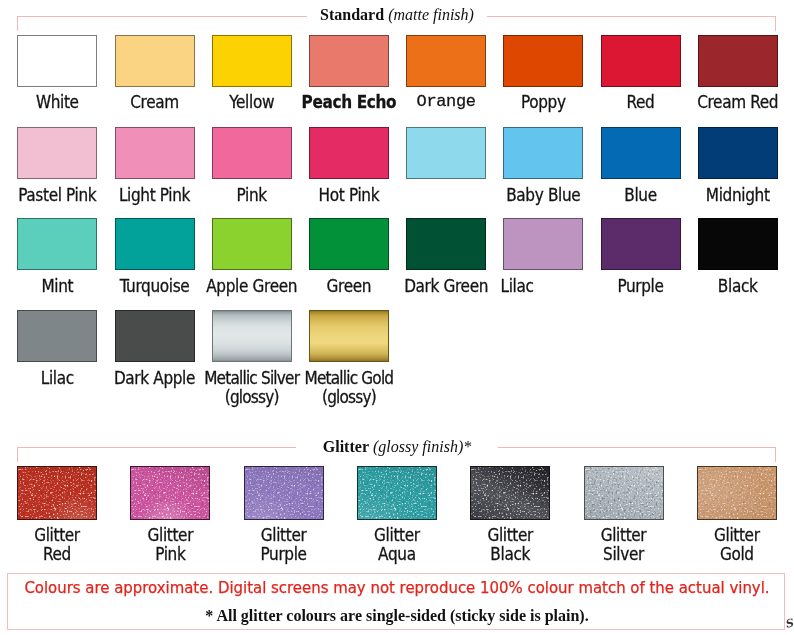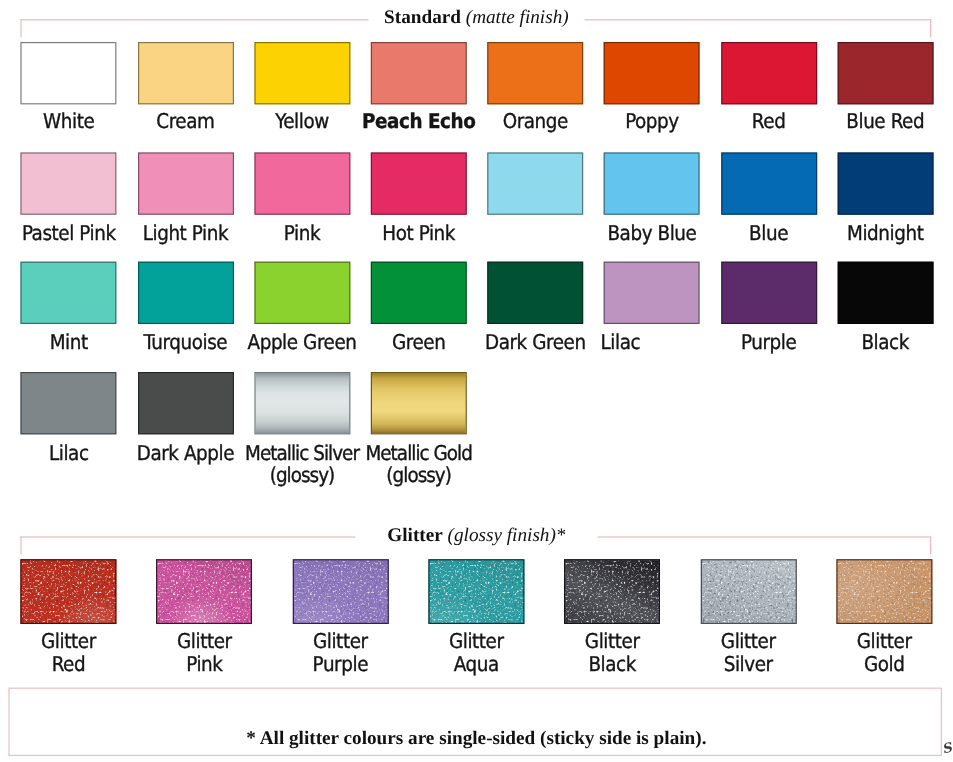--- a/index.html
+++ b/index.html
@@ -67,34 +67,34 @@
     </div>
 <div class="sw" style="left:211.7px;top:34.6px;width:80.0px;height:52.3px;background:#fcd202;border:1px solid rgba(0,0,0,0.45);"></div>
 <div class="lbl" style="left:195.7px;top:93.4px;width:112.0px;">
       <span>Yellow</span>
     </div>
 <div class="sw" style="left:308.9px;top:34.6px;width:80.0px;height:52.3px;background:#e97a6b;border:1px solid rgba(0,0,0,0.45);"></div>
 <div class="lbl" style="left:292.9px;top:93.4px;width:112.0px;font-weight:bold;">
       <span>Peach Echo</span>
     </div>
 <div class="sw" style="left:406.1px;top:34.6px;width:80.0px;height:52.3px;background:#ec7018;border:1px solid rgba(0,0,0,0.45);"></div>
-<div class="lbl" style="left:390.1px;top:93.4px;width:112.0px;">
+<div class="lbl" style="left:390.1px;top:93.4px;width:112.0px;font-family:Liberation Mono, monospace;">
       <span>Orange</span>
     </div>
 <div class="sw" style="left:503.3px;top:34.6px;width:80.0px;height:52.3px;background:#de4700;border:1px solid rgba(0,0,0,0.45);"></div>
 <div class="lbl" style="left:487.3px;top:93.4px;width:112.0px;">
       <span>Poppy</span>
     </div>
 <div class="sw" style="left:600.5px;top:34.6px;width:80.0px;height:52.3px;background:#db1733;border:1px solid rgba(0,0,0,0.45);"></div>
 <div class="lbl" style="left:584.5px;top:93.4px;width:112.0px;">
       <span>Red</span>
     </div>
 <div class="sw" style="left:697.7px;top:34.6px;width:80.0px;height:52.3px;background:#9b262c;border:1px solid rgba(0,0,0,0.45);"></div>
 <div class="lbl" style="left:681.7px;top:93.4px;width:112.0px;">
-      <span>Blue Red</span>
+      <span>Cream Red</span>
     </div>
 <div class="sw" style="left:17.3px;top:126.9px;width:80.0px;height:52.3px;background:#f2bed2;border:1px solid rgba(0,0,0,0.45);"></div>
 <div class="lbl" style="left:1.3000000000000007px;top:185.7px;width:112.0px;">
       <span>Pastel Pink</span>
     </div>
 <div class="sw" style="left:114.5px;top:126.9px;width:80.0px;height:52.3px;background:#f08fb8;border:1px solid rgba(0,0,0,0.45);"></div>
 <div class="lbl" style="left:98.5px;top:185.7px;width:112.0px;">
       <span>Light Pink</span>
     </div>
 <div class="sw" style="left:211.7px;top:126.9px;width:80.0px;height:52.3px;background:#f0689c;border:1px solid rgba(0,0,0,0.45);"></div>
@@ -262,15 +262,16 @@
       <svg class="gl-spk" width="82" height="56">
         <rect width="82" height="56" filter="url(#spkFine)" opacity="0.8"></rect>
         <rect width="82" height="56" filter="url(#spkBig)" opacity="0.75"></rect>
       </svg>
     </div>
 <div class="lbl" style="left:680.8px;top:526.3px;width:112.0px;">
       <span>Glitter</span>
       <span>Gold</span>
     </div>
 <div class="note-box" style="left:6.5px;top:573px;width:778.5px;height:57px;"></div>
+<div class="note-red" style="top:577.5px;">Colours are approximate. Digital screens may not reproduce 100% colour match of the actual vinyl.</div>
 <div class="note-blk" style="top:605.5px;">* All glitter colours are single-sided (sticky side is plain).</div>
 <div class="corner-mark" style="left:785px;top:619px;">S</div>
 </div>
 
 </body></html>

